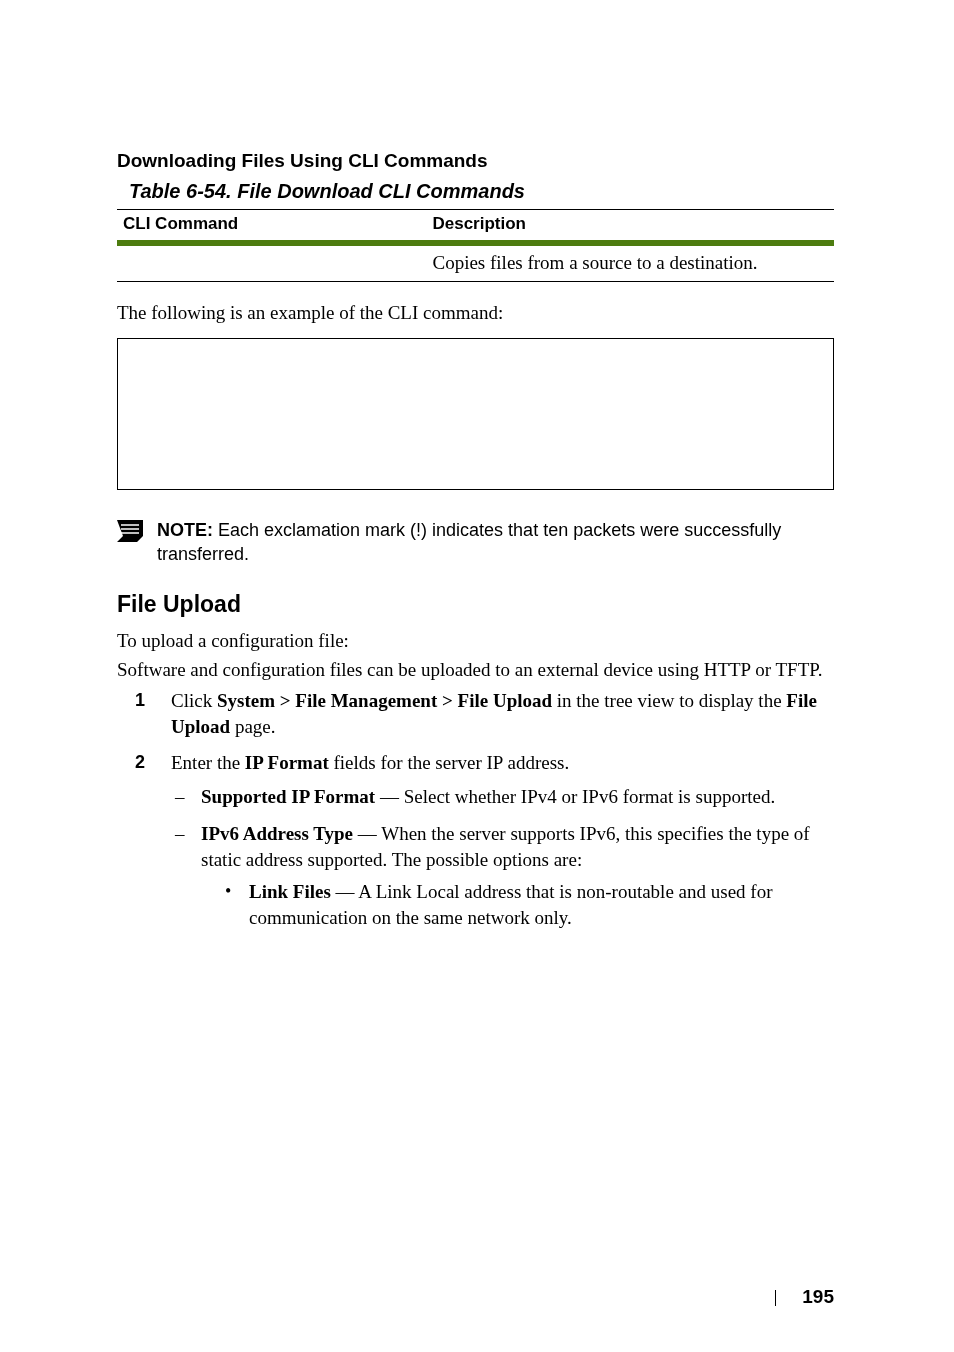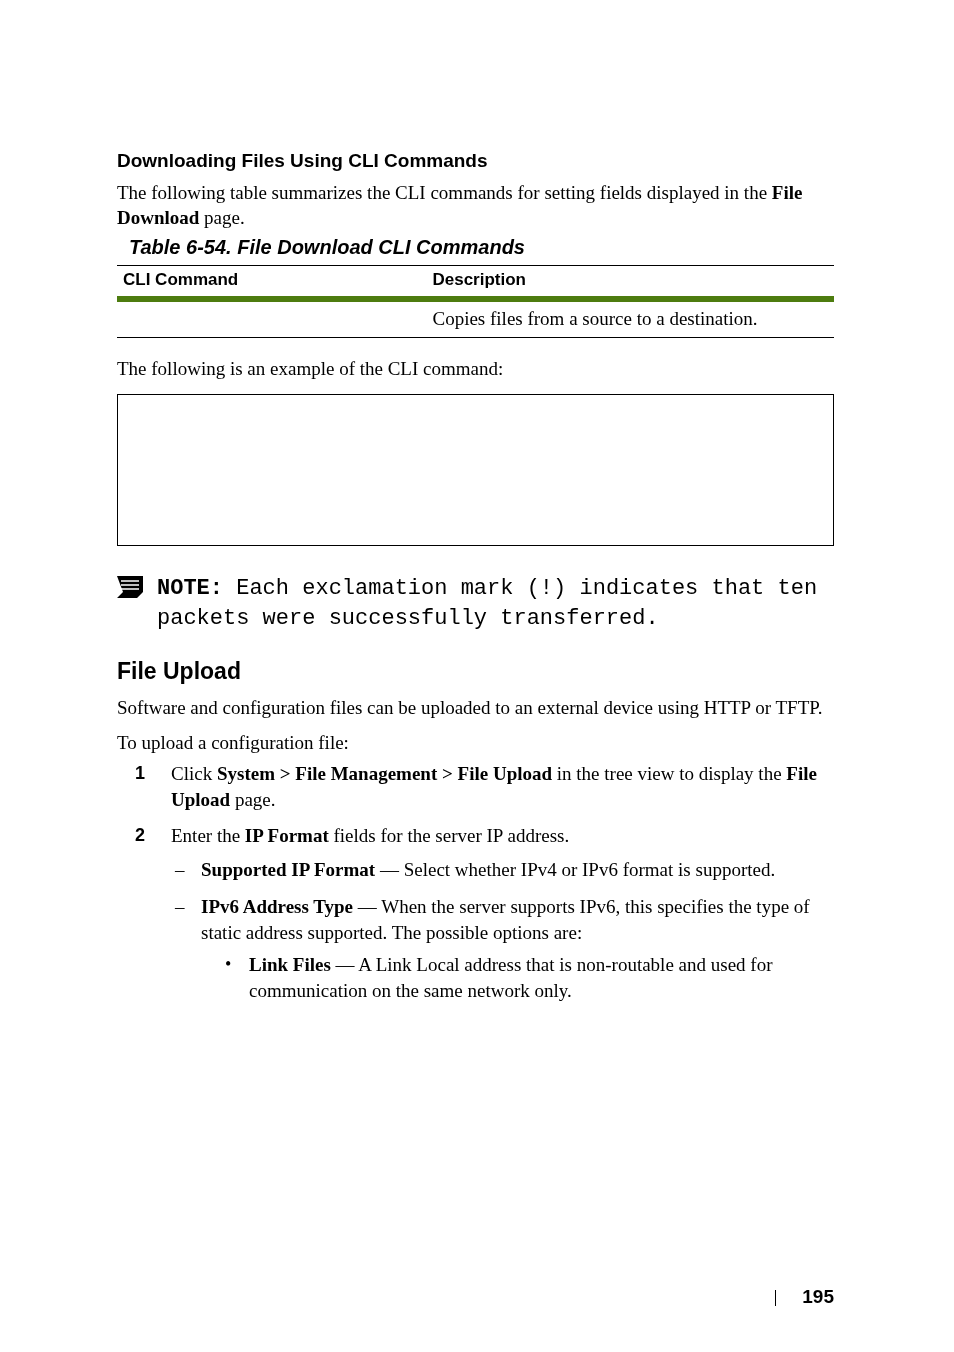--- a/index.html
+++ b/index.html
@@ -74,22 +74,22 @@
       display: flex;
       align-items: flex-start;
       margin: 0 0 24px 0;
     }
     .note-icon {
       flex: 0 0 auto;
       margin-right: 14px;
       margin-top: 2px;
     }
     .note-text {
-      font-family: Liberation Mono, monospace;
-      font-size: 22px;
+      font-family: Liberation Sans, sans-serif;
+      font-size: 18px;
       line-height: 1.35;
     }
     .note-text .bold { font-weight: bold; }
     .h2 {
       font-family: Arial, Helvetica, sans-serif;
       font-weight: bold;
       font-size: 23px;
       margin: 0 0 10px 0;
     }
     ol.steps {
@@ -160,23 +160,20 @@
     }
     .footer .pn { font-weight: bold; font-size: 19px; }
   </style>
 </head>
 <body>
 
 <div class="page">
 
   <div class="h3">Downloading Files Using CLI Commands</div>
 
-  <p class="body-text">
-    <span>The following table summarizes the CLI commands for setting fields displayed in the </span><b>File Download</b><span> page.</span>
-  </p>
 
   <div class="table-caption">Table 6-54.    File Download CLI Commands</div>
 
   <table class="cli">
     <thead>
       <tr>
         <th>CLI Command</th>
         <th>Description</th>
       </tr>
     </thead>
@@ -201,23 +198,23 @@
         <line x1="4" y1="13" x2="22" y2="13" stroke="#fff" stroke-width="1.5"></line>
       </svg>
     </span>
     <div class="note-text">
       <span class="bold">NOTE:</span><span> Each exclamation mark (!) indicates that ten packets were successfully transferred.</span>
     </div>
   </div>
 
   <div class="h2">File Upload</div>
 
+  <p class="body-text" style="margin-top:10px">To upload a configuration file:</p>
+
   <p class="body-text">Software and configuration files can be uploaded to an external device using HTTP or TFTP.</p>
-
-  <p class="body-text" style="margin-top:10px">To upload a configuration file:</p>
 
   <ol class="steps">
     <li>
       <span class="num">1</span>
       <span class="step-body">
         <span>Click </span><b>System &gt; File Management &gt; File Upload</b><span> in the tree view to display the </span><b>File Upload</b><span> page.</span>
       </span>
     </li>
     <li>
       <span class="num">2</span>

